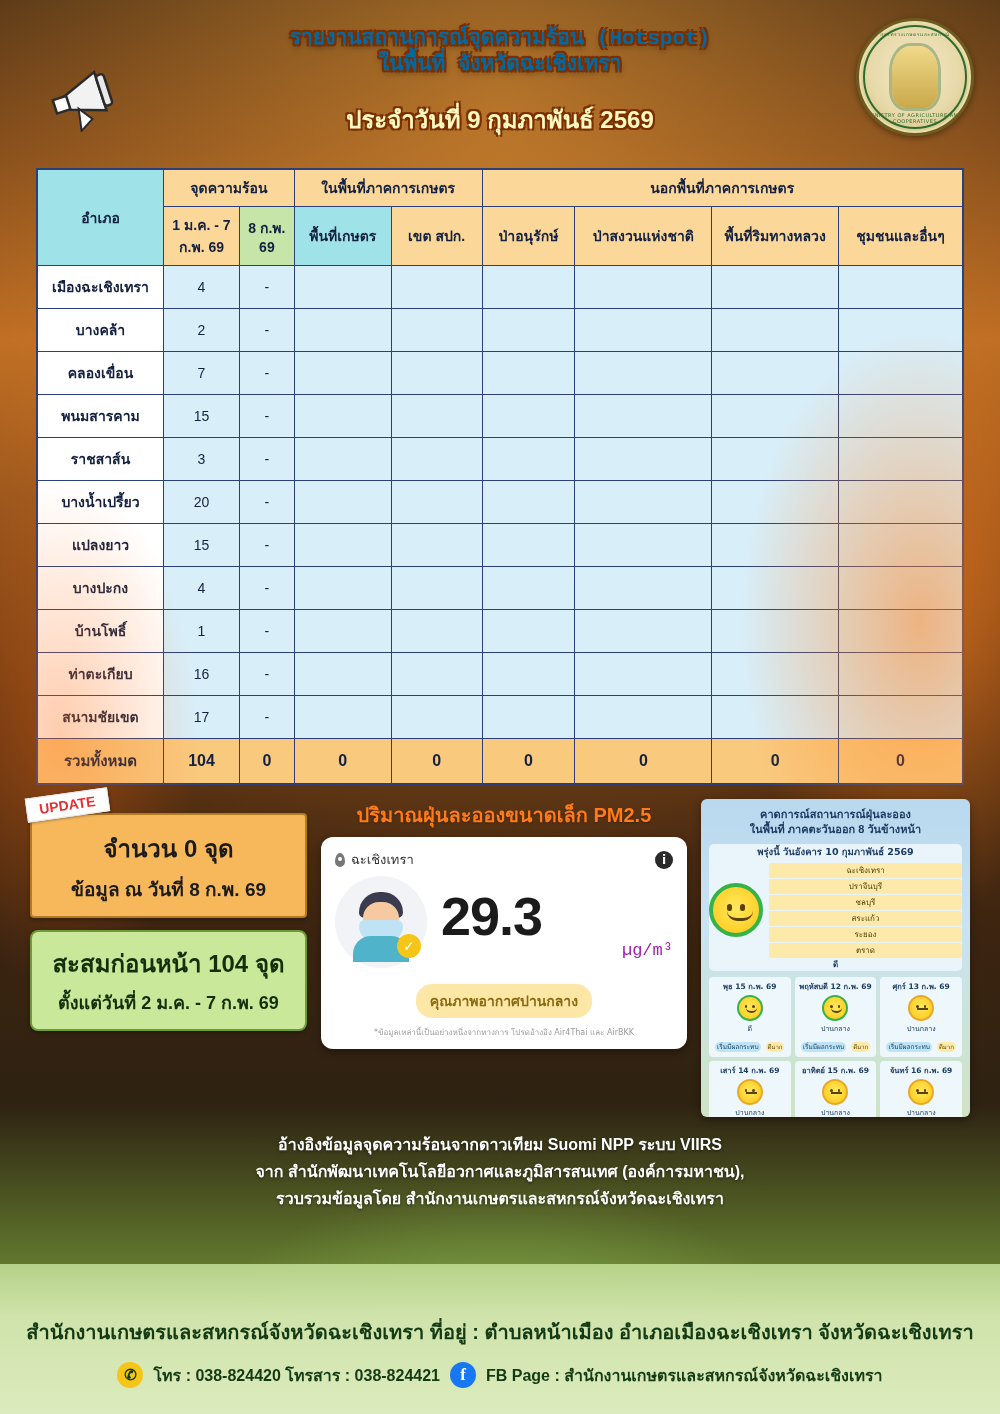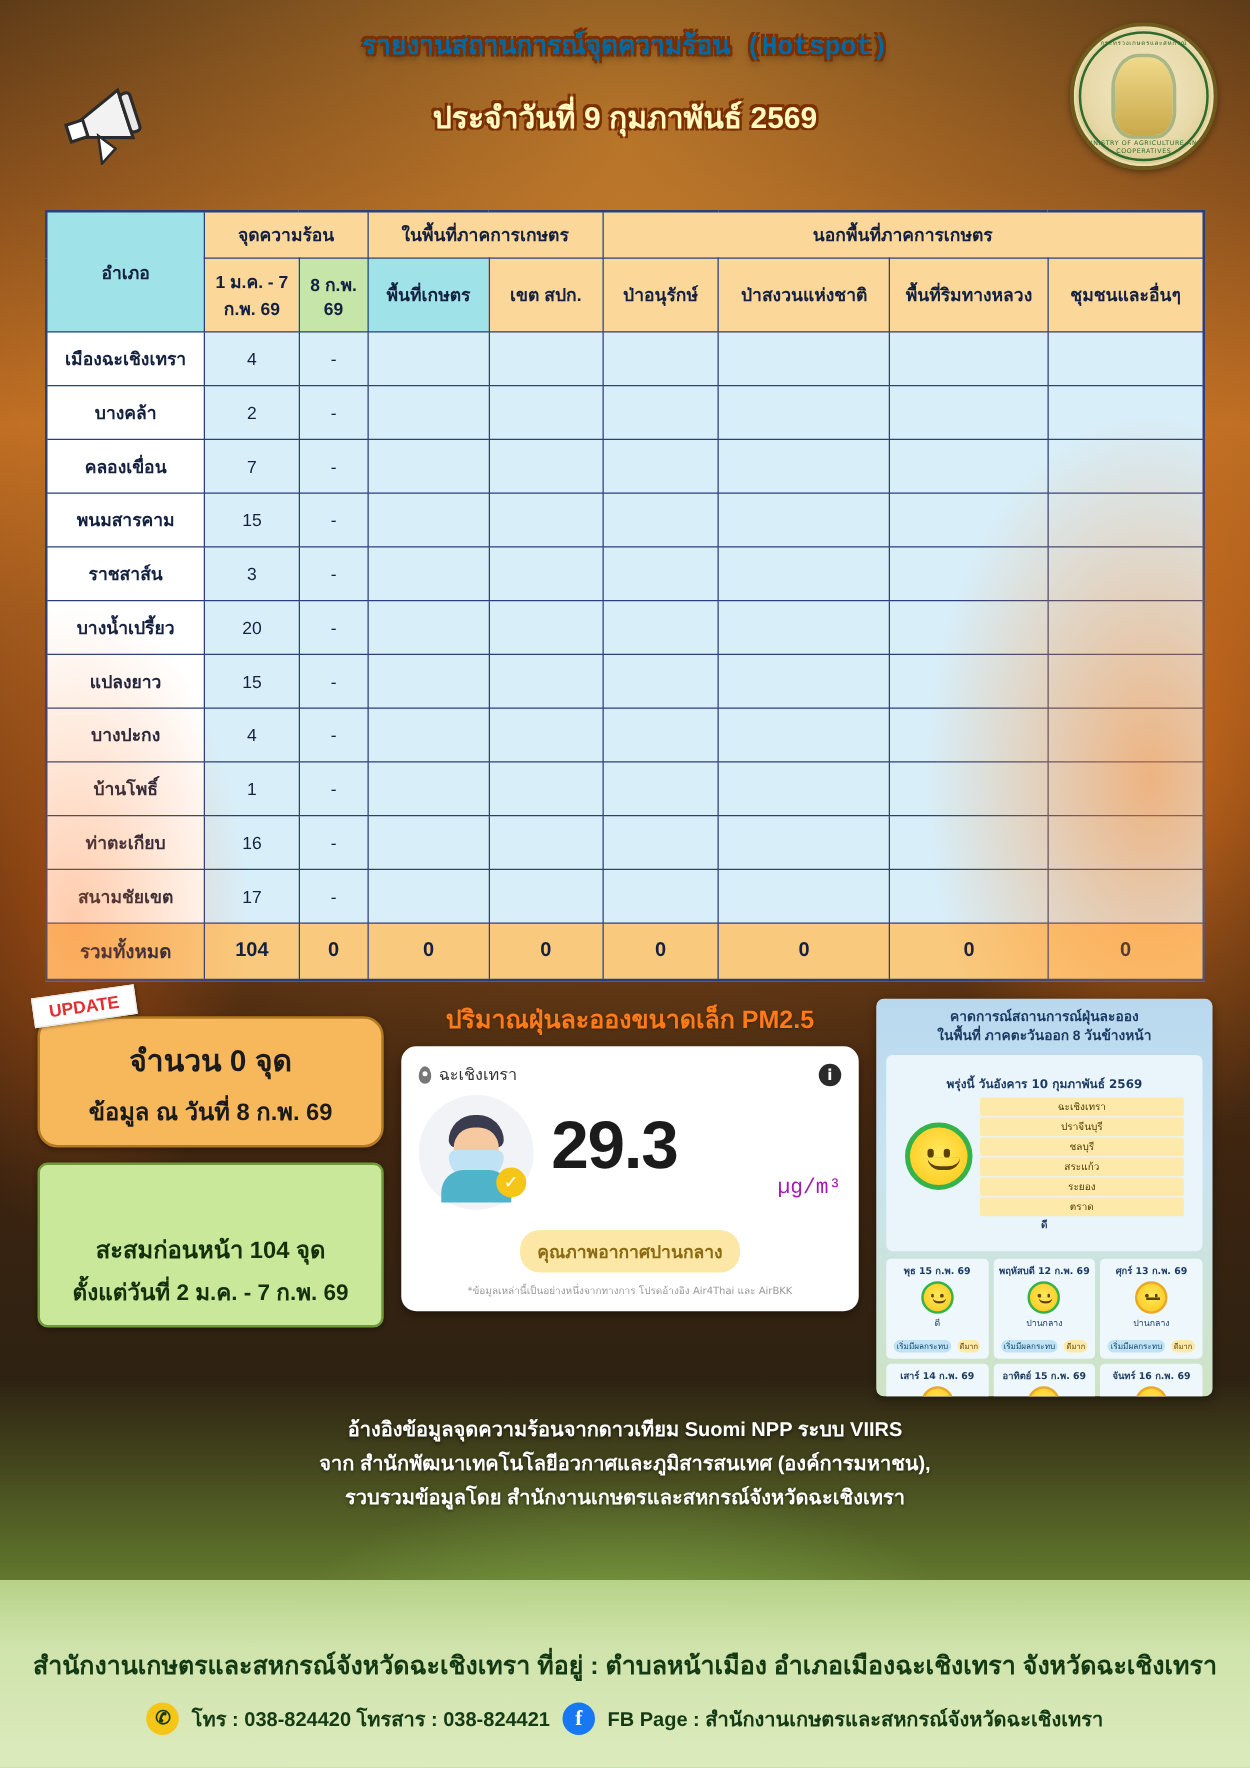--- a/index.html
+++ b/index.html
@@ -98,32 +98,32 @@
   .lower { display:flex; padding:14px 30px 0 30px; gap:14px; }
   .col-left { width:280px; position:relative; }
   .update-tag {
     position:absolute; left:-4px; top:-6px;
     background:#ffffff; color:#e03030; font-weight:bold;
     font-size:14px; padding:3px 12px; transform:rotate(-8deg);
     border:1px solid #e8e8e8; box-shadow:1px 1px 3px rgba(0,0,0,.35);
     font-family:"Liberation Sans", sans-serif; z-index:3;
   }
   .box-orange {
-    background:#f7b85c; border:2px solid #b37a1f; border-radius:16px;
+    background:#f7b85c; border:2px solid #b37a1f; border-radius:4px;
     padding:14px 8px 12px; text-align:center; margin-top:14px;
     box-shadow:0 2px 4px rgba(0,0,0,.3);
   }
   .box-orange .l1 { font-size:24px; font-weight:bold; color:#1b1b1b; font-family:"Liberation Sans", sans-serif;}
   .box-orange .l2 { font-size:19px; font-weight:bold; color:#1b1b1b; margin-top:6px; font-family:"Liberation Sans", sans-serif;}
   .box-green {
     background:#c9e89a; border:2px solid #6f9a3a; border-radius:8px;
     padding:12px 8px; text-align:center; margin-top:12px;
     box-shadow:0 2px 4px rgba(0,0,0,.3);
   }
-  .box-green .l1 { font-size:19px; font-weight:bold; color:#14300b; font-family:"Liberation Sans", sans-serif;margin-top:40px;}
+  .box-green .l1 { font-size:24px; font-weight:bold; color:#14300b; font-family:"Liberation Sans", sans-serif;}
   .box-green .l2 { font-size:18px; font-weight:bold; color:#14300b; margin-top:5px; font-family:"Liberation Sans", sans-serif;}
 
   .col-mid { width:370px; }
   .pm-title {
     text-align:center; color:#ff7a18; font-weight:bold; font-size:20px;
     font-family:"Liberation Sans", sans-serif; text-shadow:0 1px 2px rgba(0,0,0,.3);
     margin-bottom:6px;
   }
   .pm-card {
     background:#ffffff; border-radius:12px; padding:12px 14px 10px;
@@ -160,21 +160,21 @@
   .pm-note { font-size:8px; color:#9a9a9a; text-align:center; margin-top:8px; }
 
   .col-right { width:272px; }
   .fc-card {
     background:linear-gradient(180deg,#b9d8ee 0%, #c9e3f2 40%, #cfe3c4 100%);
     border-radius:6px; padding:8px 8px 10px; box-shadow:0 3px 8px rgba(0,0,0,.35);
     height:318px; position:relative; overflow:hidden;
   }
   .fc-title { font-size:11px; font-weight:bold; color:#1b3b63; text-align:center; line-height:1.4; font-family:"Liberation Sans", sans-serif;}
   .fc-today {
-    margin-top:6px; background:#eaf4fb; border-radius:5px; padding:15px;
+    margin-top:6px; background:#eaf4fb; border-radius:5px; padding:0;
   }
   .fc-today-date { font-size:9.5px; font-weight:bold; color:#1b3b63; text-align:center; }
   .fc-today-row { display:flex; gap:6px; margin-top:4px; align-items:center; }
   .smiley-big {
     width:54px; height:54px; border-radius:50%;
     background:radial-gradient(circle at 50% 45%, #ffe95e 0%, #ffd02a 70%);
     border:4px solid #35b34a; position:relative; flex:0 0 auto;
   }
   .smiley-big:before, .smiley-big:after {
     content:""; position:absolute; top:17px; width:5px; height:7px; background:#5a4300; border-radius:3px;
@@ -242,20 +242,21 @@
         <path d="M20 24 L56 10 L56 50 L20 38 Z" fill="#f2f2f2" stroke="#2b2b2b" stroke-width="2.5"></path>
         <rect x="8" y="24" width="14" height="14" fill="#ffffff" stroke="#2b2b2b" stroke-width="2.5"></rect>
         <rect x="56" y="14" width="8" height="32" rx="3" fill="#e9e9e9" stroke="#2b2b2b" stroke-width="2.5"></rect>
         <path d="M30 40 L26 62 L40 54 Z" fill="#ffffff" stroke="#2b2b2b" stroke-width="2"></path>
       </g>
     </svg>
   </div>
 
   <div class="title-wrap">
     <div class="t1">รายงานสถานการณ์จุดความร้อน (Hotspot)</div>
+    <div class="t1">ในพื้นที่ จังหวัดฉะเชิงเทรา</div>
     <div class="t2">ประจำวันที่  9  กุมภาพันธ์ 2569</div>
   </div>
 
   <div class="logo">
     <div class="ring-text"></div>
     <div class="lt">กระทรวงเกษตรและสหกรณ์</div>
     <div class="figure"></div>
     <div class="lb">MINISTRY OF AGRICULTURE AND COOPERATIVES</div>
   </div>
 </div>

